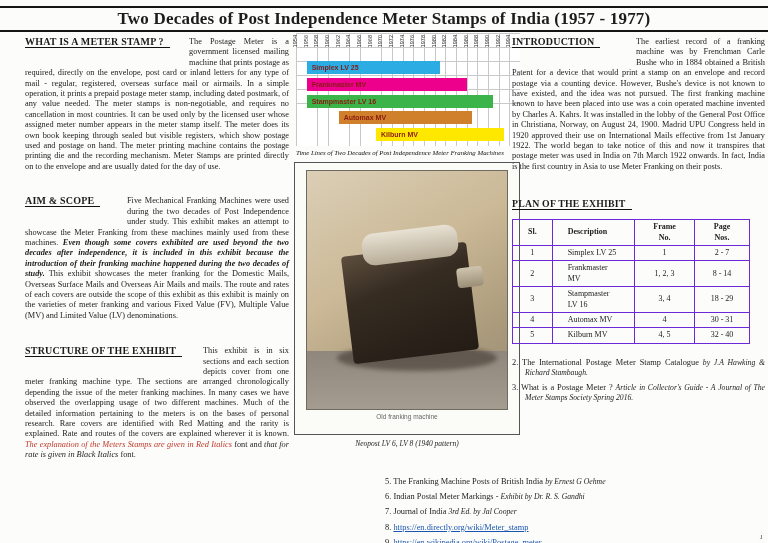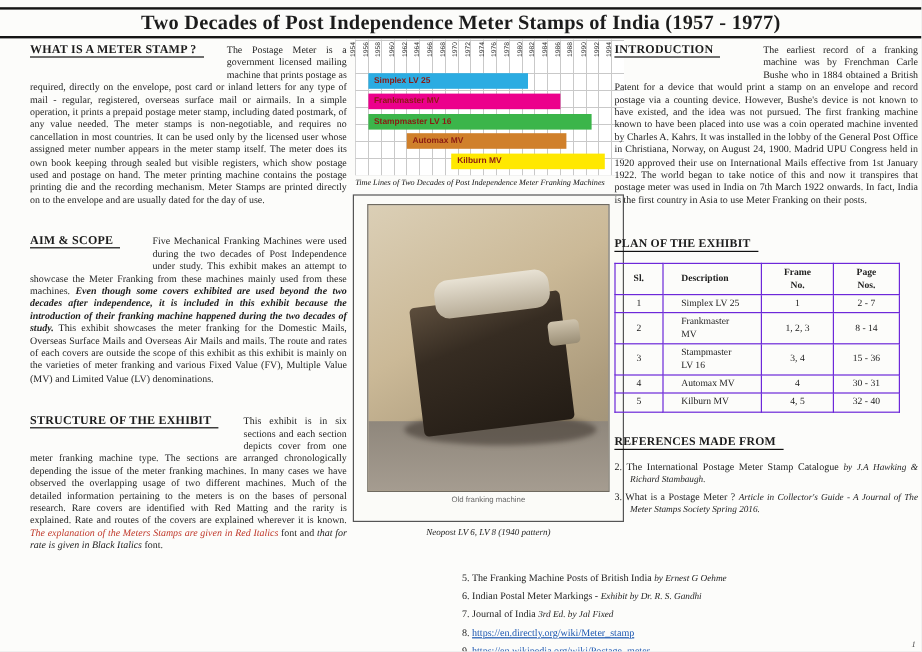--- a/index.html
+++ b/index.html
@@ -195,49 +195,48 @@
           <tr>
             <td class="c">2</td>
             <td class="l">Frankmaster MV</td>
             <td class="c">1, 2, 3</td>
             <td class="c">8 - 14</td>
           </tr>
           <tr>
             <td class="c">3</td>
             <td class="l">Stampmaster LV 16</td>
             <td class="c">3, 4</td>
-            <td class="c">15 - 36</td>
+            <td class="c">18 - 29</td>
           </tr>
           <tr>
             <td class="c">4</td>
             <td class="l">Automax MV</td>
             <td class="c">4</td>
             <td class="c">30 - 31</td>
           </tr>
           <tr>
             <td class="c">5</td>
             <td class="l">Kilburn MV</td>
             <td class="c">4, 5</td>
             <td class="c">32 - 40</td>
           </tr>
         </tbody>
       </table>
     </div>
 
     <div style="margin-top:14px;">
-      <span class="block-heading">REFERENCES MADE FROM</span>
       <div class="refs">
         <div class="ref-item"><span>2.</span> <span>The International Postage Meter Stamp Catalogue</span> <span class="ref-note">by J.A Hawking &amp; Richard Stambaugh.</span></div>
         <div class="ref-item"><span>3.</span> <span>What is a Postage Meter ?</span> <span class="ref-note">Article in Collector's Guide - A Journal of The Meter Stamps Society Spring 2016.</span></div>
       </div>
     </div>
   </div>
 
   <div class="refs-bottom">
     <div class="ref-item"><span>5.</span> <span>The Franking Machine Posts of British India</span> <span class="ref-note">by Ernest G Oehme</span></div>
     <div class="ref-item"><span>6.</span> <span>Indian Postal Meter Markings -</span> <span class="ref-note">Exhibit by Dr. R. S. Gandhi</span></div>
-    <div class="ref-item"><span>7.</span> <span>Journal of India</span> <span class="ref-note">3rd Ed. by Jal Fixed</span></div>
+    <div class="ref-item"><span>7.</span> <span>Journal of India</span> <span class="ref-note">3rd Ed. by Jal Cooper</span></div>
     <div class="ref-item"><span>8.</span> <a class="ref-link">https://en.directly.org/wiki/Meter_stamp</a></div>
     <div class="ref-item"><span>9.</span> <a class="ref-link">https://en.wikipedia.org/wiki/Postage_meter</a></div>
   </div>
 
   <div class="page-number">1</div>
 </div>
 
 </body></html>

